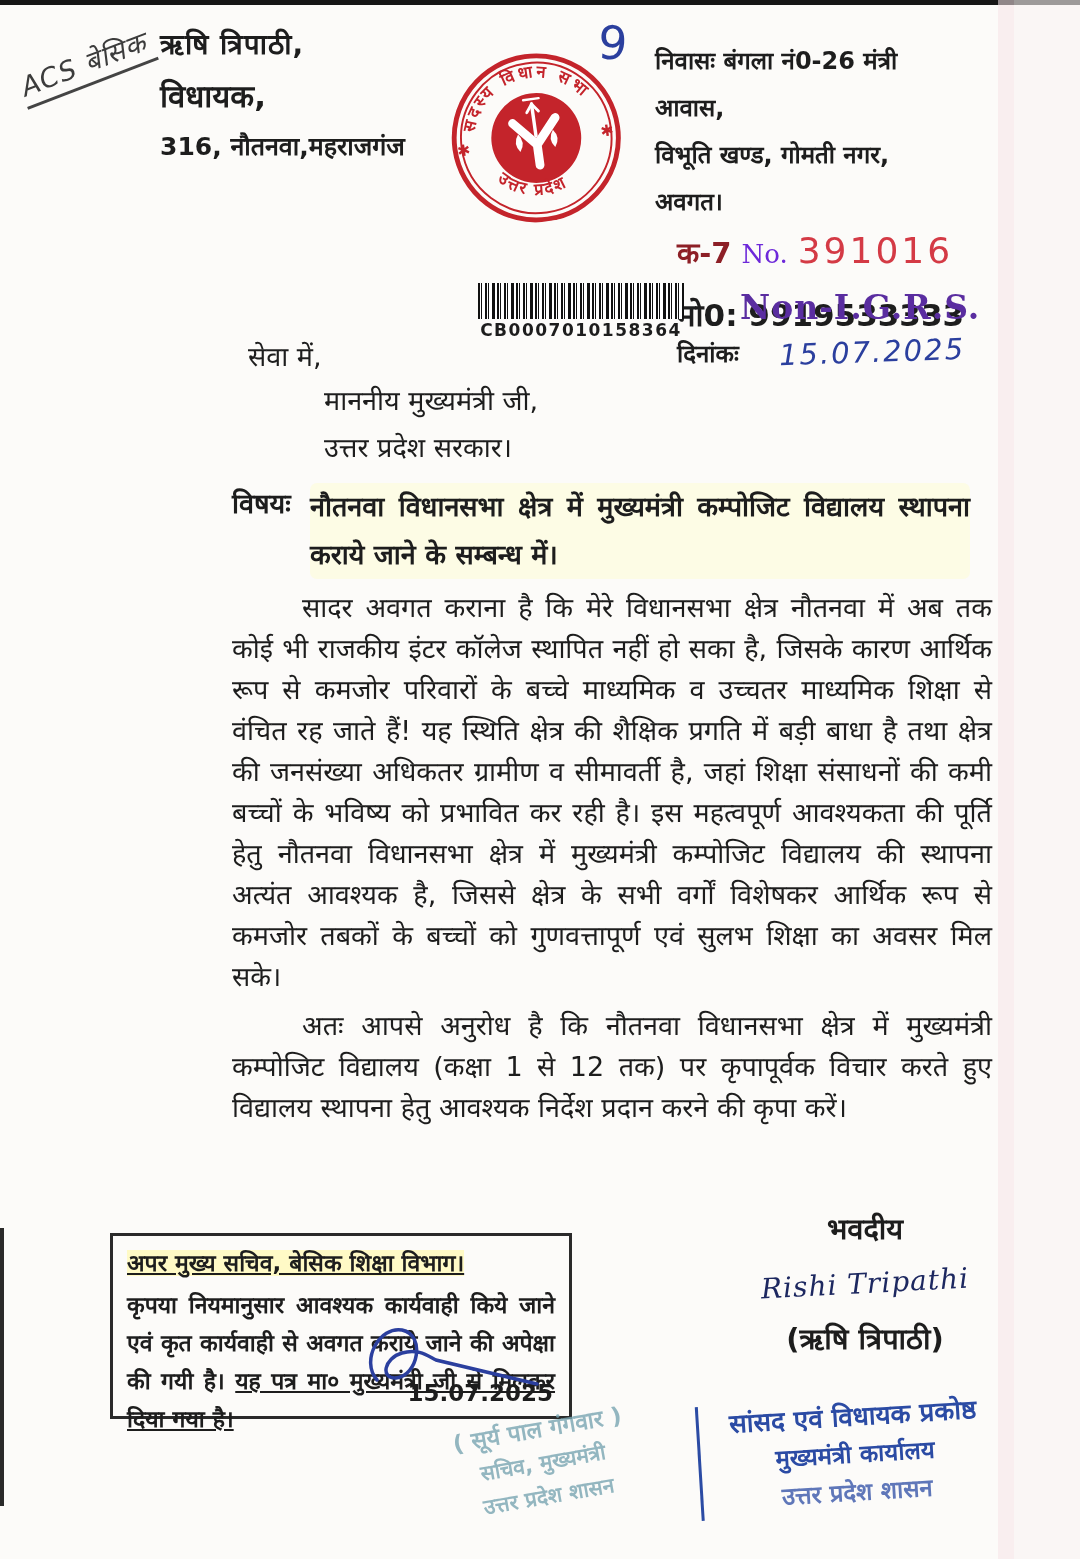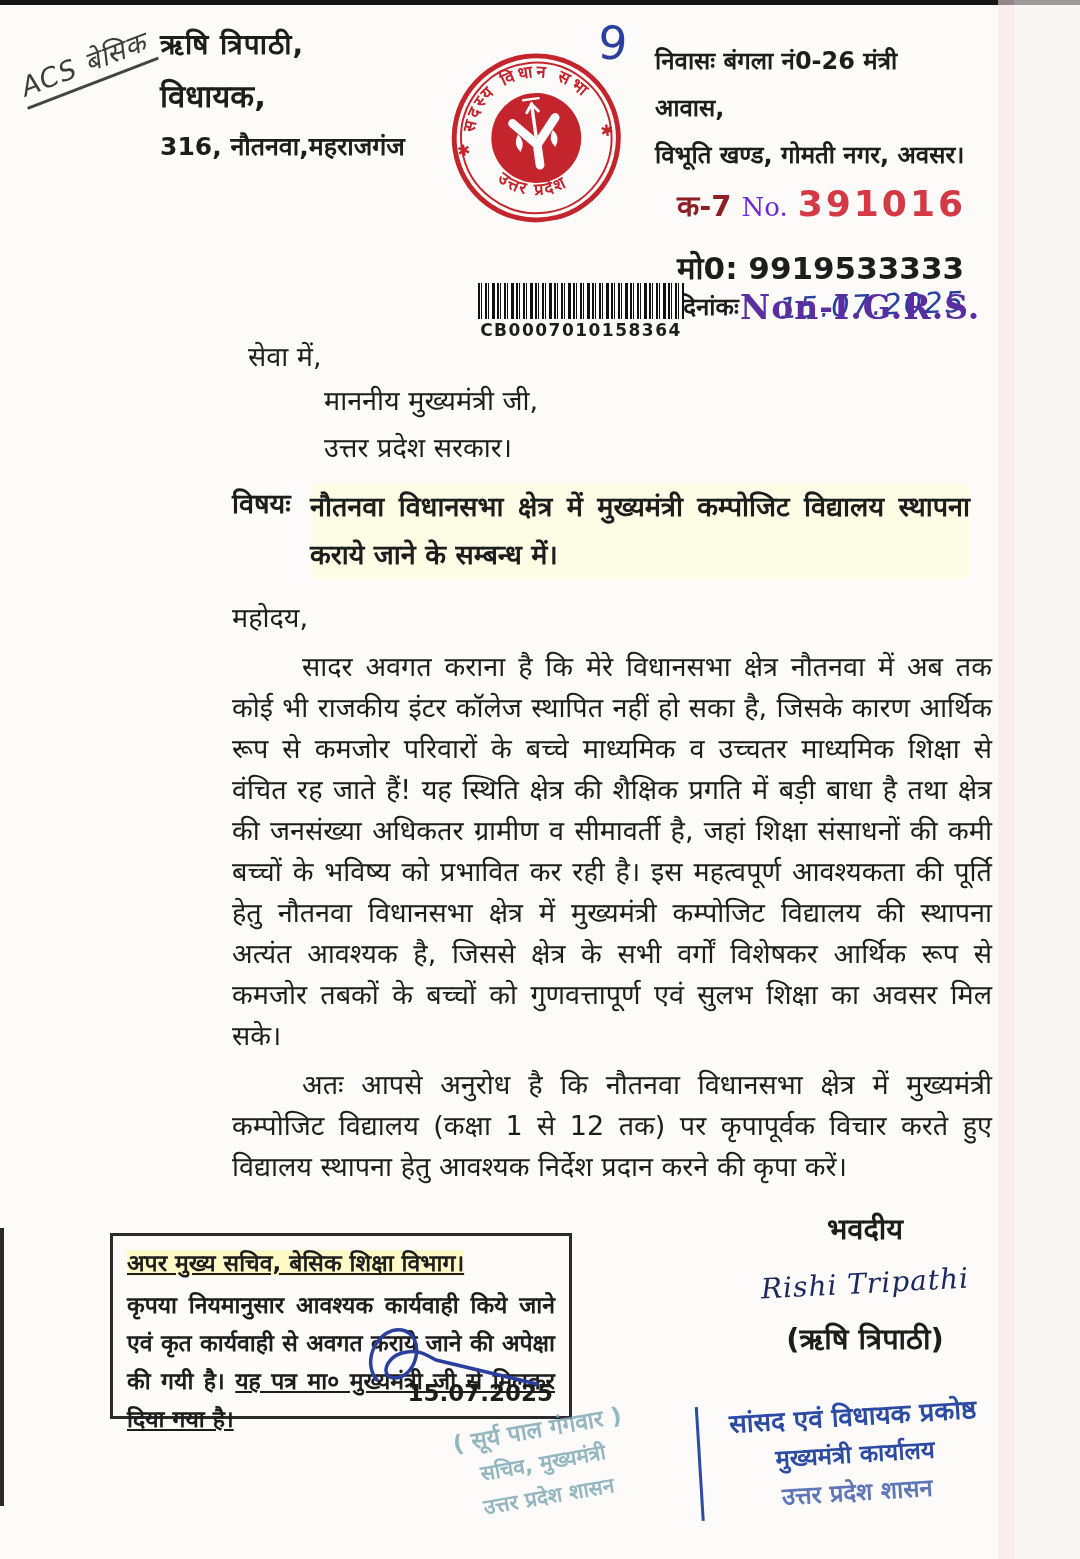--- a/index.html
+++ b/index.html
@@ -25,21 +25,21 @@
 
   
   .seal{position:absolute;left:447px;top:50px;width:178px;height:172px;transform:rotate(-8deg);}
 
   
   .lh-right{position:absolute;left:655px;top:38px;width:310px;}
   .lh-res{font-size:24px;font-weight:bold;line-height:47px;}
   .serial-row{margin-top:4px;display:flex;align-items:baseline;gap:10px;margin-left:22px;}
   .serial-prefix{font-size:29px;font-weight:bold;color:#8d1f26;}
   .serial-no-label{font-size:26px;color:#6d28d9;font-family:"DejaVu Serif","Liberation Serif",serif;}
-  .serial-number{font-size:36px;font-weight:bold;color:#d43a45;letter-spacing:3px;}
+  .serial-number{font-size:36px;font-weight:normal;color:#d43a45;letter-spacing:3px;}
   .mobile{font-size:31px;font-weight:bold;margin-top:22px;margin-left:22px;}
   .date-row{font-size:24px;font-weight:bold;margin-left:22px;display:flex;align-items:baseline;gap:6px;justify-content:space-between;}
   .date-hand{font-size:29px;font-weight:normal;color:#2b3f9e;font-style:italic;letter-spacing:2px;transform:rotate(-2deg);}
 
   
   .barcode{position:absolute;left:478px;top:283px;width:206px;text-align:center;}
   .barcode-bars{height:36px;background:repeating-linear-gradient(90deg,#111 0 2px,#fff 2px 3px,#111 3px 4px,#fff 4px 7px,#111 7px 9px,#fff 9px 10px,#111 10px 11px,#fff 11px 14px,#111 14px 17px,#fff 17px 19px);}
   .barcode-text{font-size:17px;font-weight:bold;letter-spacing:1.5px;margin-top:1px;}
   .igrs{position:absolute;left:740px;top:288px;font-size:33px;font-weight:bold;color:#5a2da0;
         font-family:"DejaVu Serif","Liberation Serif",serif;letter-spacing:1px;}
@@ -122,21 +122,21 @@
     </text>
     <text font-size="17" font-weight="bold" fill="#c4242b" letter-spacing="2">
       <textPath href="#arcBot" startOffset="14%">उत्तर प्रदेश</textPath>
     </text>
     <text x="8" y="98" font-size="16" fill="#c4242b">✱</text>
     <text x="156" y="98" font-size="16" fill="#c4242b">✱</text>
   </svg>
 
   <div class="lh-right">
     <div class="lh-res">निवासः बंगला नं0-26 मंत्री आवास,</div>
-    <div class="lh-res">विभूति खण्ड, गोमती नगर, अवसर।</div>
+    <div class="lh-res">विभूति खण्ड, गोमती नगर, अवगत।</div>
     <div class="serial-row">
       <span class="serial-prefix">क-7</span>
       <span class="serial-no-label">No.</span>
       <span class="serial-number">391016</span>
     </div>
     <div class="mobile">मो0: 9919533333</div>
     <div class="date-row">
       <span>दिनांकः</span>
       <span class="date-hand">15.07.2025</span>
     </div>
@@ -149,21 +149,20 @@
   <div class="igrs">Non-I.G.R.S.</div>
 
   <div class="body-wrap">
     <div class="salutation">सेवा में,</div>
     <div class="recipient">माननीय मुख्यमंत्री जी,</div>
     <div class="recipient">उत्तर प्रदेश सरकार।</div>
     <div class="subject-row">
       <div class="subject-label">विषयः</div>
       <div class="subject-text">नौतनवा विधानसभा क्षेत्र में मुख्यमंत्री कम्पोजिट विद्यालय स्थापना कराये जाने के सम्बन्ध में।</div>
     </div>
-    <div class="greeting">महोदय,</div>
     <div class="para">सादर अवगत कराना है कि मेरे विधानसभा क्षेत्र नौतनवा में अब तक कोई भी राजकीय इंटर कॉलेज स्थापित नहीं हो सका है, जिसके कारण आर्थिक रूप से कमजोर परिवारों के बच्चे माध्यमिक व उच्चतर माध्यमिक शिक्षा से वंचित रह जाते हैं! यह स्थिति क्षेत्र की शैक्षिक प्रगति में बड़ी बाधा है तथा क्षेत्र की जनसंख्या अधिकतर ग्रामीण व सीमावर्ती है, जहां शिक्षा संसाधनों की कमी बच्चों के भविष्य को प्रभावित कर रही है। इस महत्वपूर्ण आवश्यकता की पूर्ति हेतु नौतनवा विधानसभा क्षेत्र में मुख्यमंत्री कम्पोजिट विद्यालय की स्थापना अत्यंत आवश्यक है, जिससे क्षेत्र के सभी वर्गों विशेषकर आर्थिक रूप से कमजोर तबकों के बच्चों को गुणवत्तापूर्ण एवं सुलभ शिक्षा का अवसर मिल सके।</div>
     <div class="para">अतः आपसे अनुरोध है कि नौतनवा विधानसभा क्षेत्र में मुख्यमंत्री कम्पोजिट विद्यालय (कक्षा 1 से 12 तक) पर कृपापूर्वक विचार करते हुए विद्यालय स्थापना हेतु आवश्यक निर्देश प्रदान करने की कृपा करें।</div>
   </div>
 
   <div class="endorse-box">
     <span class="endorse-heading">अपर मुख्य सचिव, बेसिक शिक्षा विभाग।</span>
     <div class="endorse-body">
       <span>कृपया नियमानुसार आवश्यक कार्यवाही किये जाने एवं कृत कार्यवाही से अवगत कराये जाने की अपेक्षा की गयी है।</span>
       <span class="ul">यह पत्र मा० मुख्यमंत्री जी से मिलकर दिया गया है।</span>
     </div>

